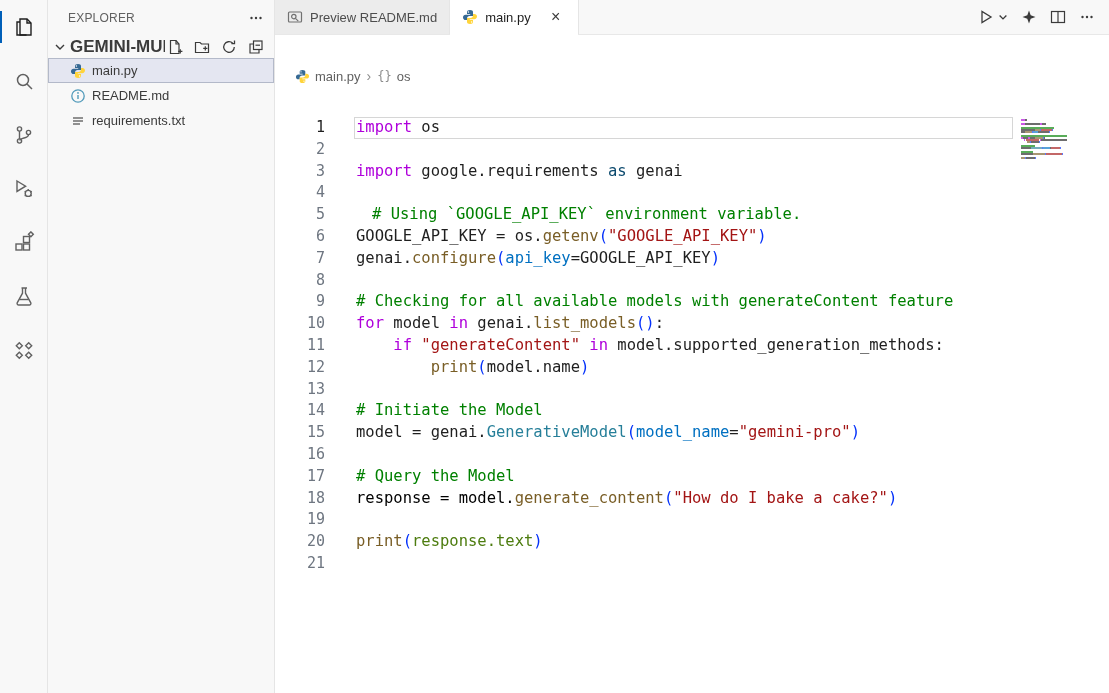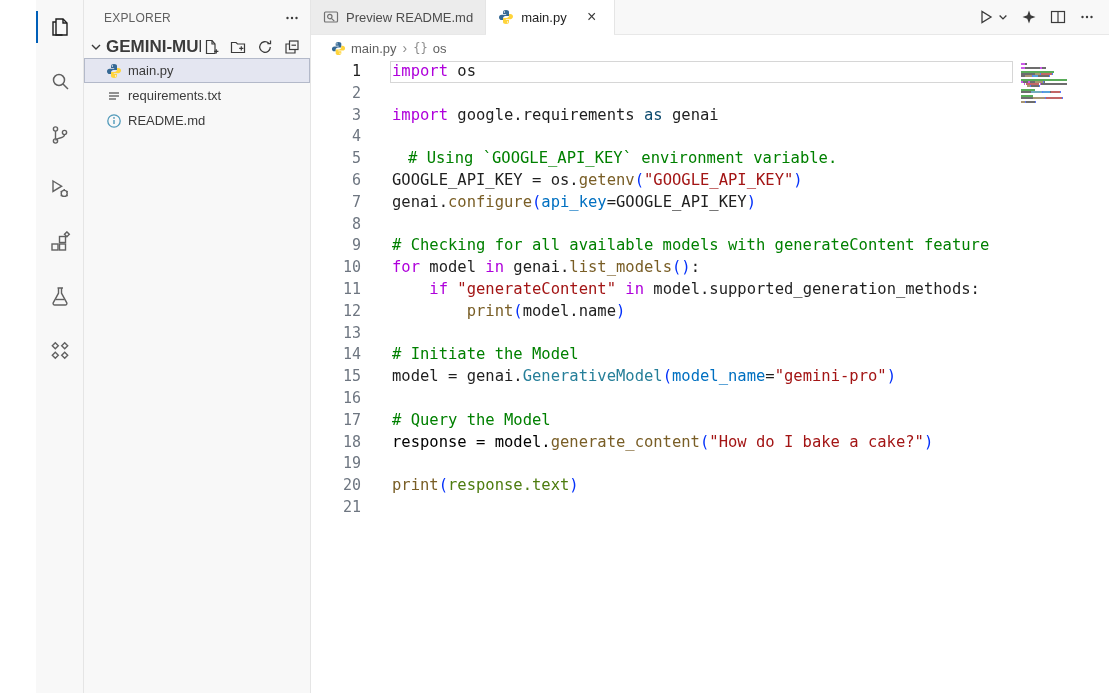--- a/index.html
+++ b/index.html
@@ -1,18 +1,18 @@
 <!DOCTYPE html>
 <html><head>
 <meta charset="utf-8">
 <style>
   * { box-sizing: border-box; margin: 0; padding: 0; }
   html,body { width:1109px; height:693px; overflow:hidden; background:#fff;
               font-family:"Liberation Sans", sans-serif; color:#1F1F1F; }
-  .app { display:flex; width:100%; height:100%;padding-left:36px; }
+  .app { display:flex; width:100%; height:100%; }
 
   
   .activitybar { width:48px; min-width:48px; background:#F8F8F8; border-right:1px solid #E5E5E5;
                  display:flex; flex-direction:column; }
   .ab-item { height:54px; display:flex; align-items:center; justify-content:center;
              position:relative; color:#616161; cursor:pointer; }
   .ab-item.active { color:#1F1F1F; }
   .ab-item.active::before { content:""; position:absolute; left:0; top:11px; bottom:11px;
                             width:2px; background:#005FB8; }
   .ab-icon svg { width:24px; height:24px; display:block; }
@@ -33,21 +33,21 @@
               color:#3B3B3B; border-radius:4px; cursor:pointer; }
   .icon-btn svg { width:16px; height:16px; display:block; }
   .file-list { display:flex; flex-direction:column; }
   .file-row { height:25px; display:flex; align-items:center; gap:6px; padding-left:22px;
               font-size:13px; color:#3B3B3B; cursor:pointer; }
   .file-row.selected { background:#E4E6F1; outline:1px solid #B3B9C9; outline-offset:-1px; }
   .ficon { display:flex; width:16px; height:16px; }
   .ficon svg { width:16px; height:16px; }
 
   
-  .editor-main { flex:1; display:flex; flex-direction:column; min-width:0; }
+  .editor-main { flex:1; display:flex; flex-direction:column; min-width:0;gap:28px; }
 
   .tabbar { height:35px; min-height:35px; display:flex; align-items:stretch; background:#F8F8F8;
             border-bottom:1px solid #E8E8E8; }
   .tab-strip { display:flex; }
   .tab { display:flex; align-items:center; gap:7px; padding:0 12px; font-size:13px;
          color:#4d4d4d; background:#ECECEC; border-right:1px solid #E5E5E5; cursor:pointer;
          position:relative; white-space:nowrap; }
   .tab.active { background:#fff; color:#1F1F1F; }
   .tab.active::after { content:""; position:absolute; left:0; right:0; bottom:-1px; height:1px; background:#fff; }
   .ticon { display:flex; color:#717171; }
@@ -215,35 +215,35 @@
               <path fill="#366994" d="M8 1C6 1 5 1.8 5 3v2h3.2v.8H3.6C2.1 5.8 1 6.9 1 8.4S2.1 11 3.6 11H5V9.4C5 8 6.1 7 7.5 7H11V3c0-1.2-1-2-3-2z"></path>
               <path fill="#FFD43B" d="M8 15c2 0 3-.8 3-2v-2H7.8v-.8h4.6c1.5 0 2.6-1.1 2.6-2.6S13.9 5 12.4 5H11v1.6C11 8 9.9 9 8.5 9H5v4c0 1.2 1 2 3 2z"></path>
               <circle fill="#fff" cx="6.4" cy="3" r=".7"></circle>
               <circle fill="#fff" cx="9.6" cy="13" r=".7"></circle>
             </svg>
           </span>
           <span class="flabel">main.py</span>
         </div>
         <div class="file-row">
           <span class="ficon">
-            <svg viewBox="0 0 16 16" fill="none" stroke="#6d6d6d" stroke-width="1.3">
-              <path d="M3 5h10M3 8h10M3 11h7"></path>
-            </svg>
-          </span>
-          <span class="flabel">requirements.txt</span>
-        </div>
-        <div class="file-row">
-          <span class="ficon">
             <svg viewBox="0 0 16 16">
               <circle cx="8" cy="8" r="6.2" fill="none" stroke="#519aba" stroke-width="1.3"></circle>
               <rect x="7.3" y="7" width="1.4" height="4" fill="#519aba"></rect>
               <circle cx="8" cy="4.9" r=".9" fill="#519aba"></circle>
             </svg>
           </span>
           <span class="flabel">README.md</span>
+        </div>
+        <div class="file-row">
+          <span class="ficon">
+            <svg viewBox="0 0 16 16" fill="none" stroke="#6d6d6d" stroke-width="1.3">
+              <path d="M3 5h10M3 8h10M3 11h7"></path>
+            </svg>
+          </span>
+          <span class="flabel">requirements.txt</span>
         </div>
       </div>
   </aside>
 
   <div class="editor-main">
     <div class="tabbar">
       <div class="tab-strip">
           <div class="tab">
             <span class="ticon">
               <svg viewBox="0 0 16 16" fill="none" stroke="currentColor" stroke-width="1.2">

